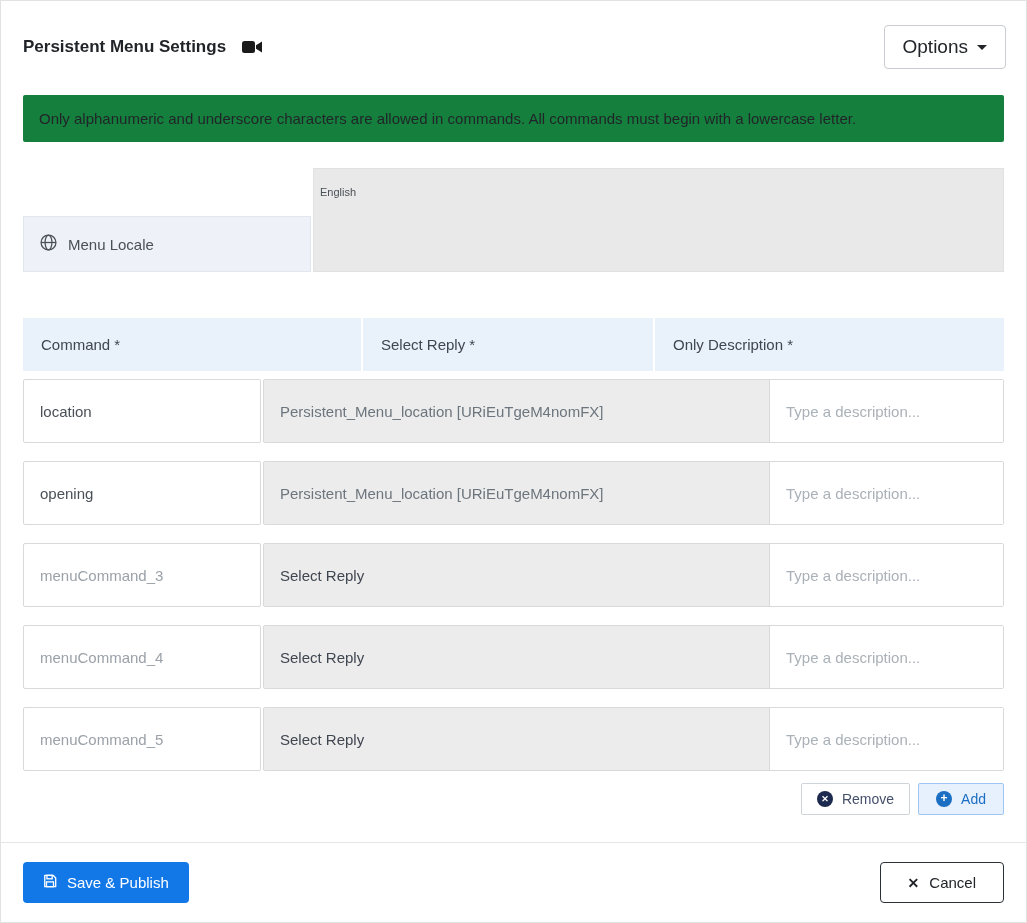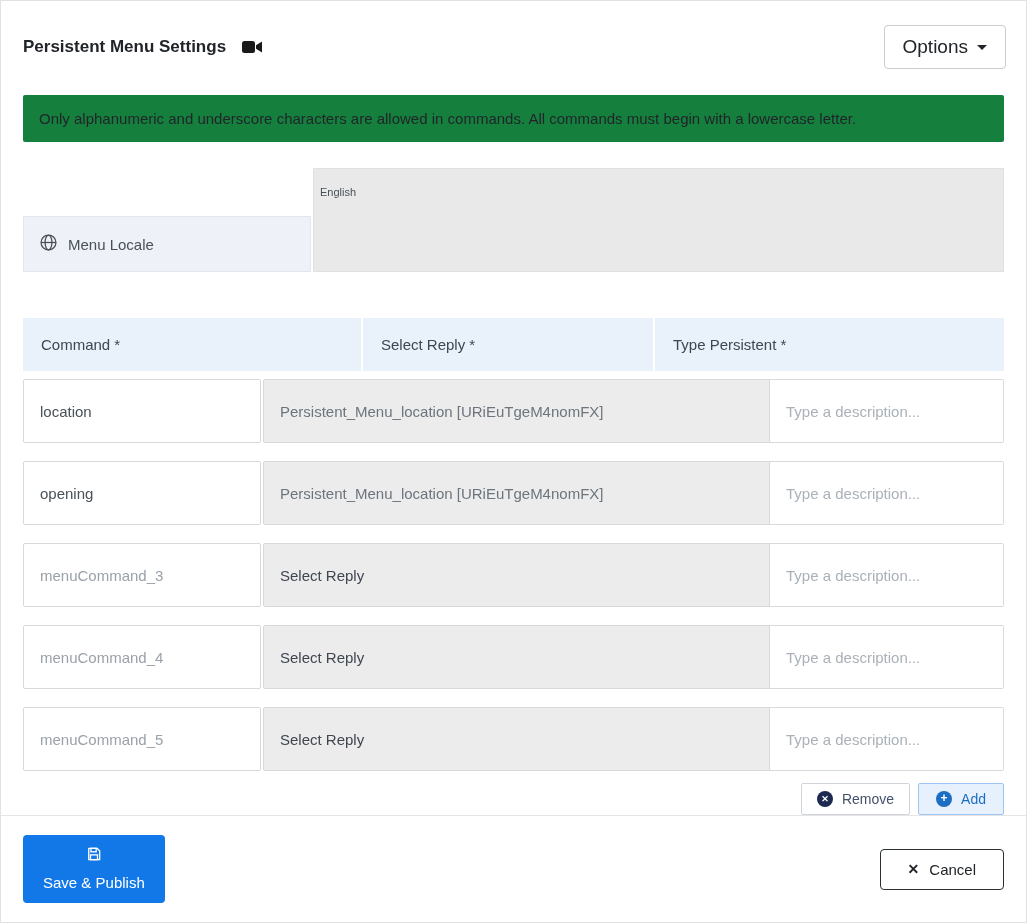--- a/index.html
+++ b/index.html
@@ -109,21 +109,21 @@
     display: inline-block; font-weight: bold;
   }
   
   .footer {
     margin-top: auto; border-top: 1px solid #e5e5e5;
     padding: 19px 22px; display: flex; justify-content: space-between; align-items: center;
   }
   .btn-save {
     background: #1278e8; color: #fff; border: none; border-radius: 4px;
     padding: 12px 20px; font-size: 15px; display: inline-flex; gap: 10px;
-    align-items: center; cursor: pointer; font-family: inherit; flex-direction: column;
+    align-items: center; cursor: pointer; font-family: inherit;
   }
   .btn-cancel {
     background: #fff; border: 1px solid #2b3035; border-radius: 4px;
     padding: 11px 27px; font-size: 15px; color: #212529;
     display: inline-flex; gap: 10px; align-items: center; cursor: pointer;
     font-family: inherit;
   }
   .x-glyph { font-size: 14px; font-weight: bold; color: #212529; }
 </style>
 </head>
@@ -159,21 +159,21 @@
         </svg>
       </span>
       <span>Menu Locale</span>
     </div>
     <div class="locale-value-cell">English</div>
   </div>
 
   <div class="thead">
     <div class="th th-command">Command *</div>
     <div class="th th-reply">Select Reply *</div>
-    <div class="th th-desc">Type Persistent *</div>
+    <div class="th th-desc">Only Description *</div>
   </div>
 
   <div class="trow first">
     <input class="cmd-input" value="location" style="">
     <div class="reply-desc">
       <div class="reply-select filled">Persistent_Menu_location [URiEuTgeM4nomFX]</div>
       <input class="desc-input" placeholder="Type a description..." style="">
     </div>
   </div>
 

